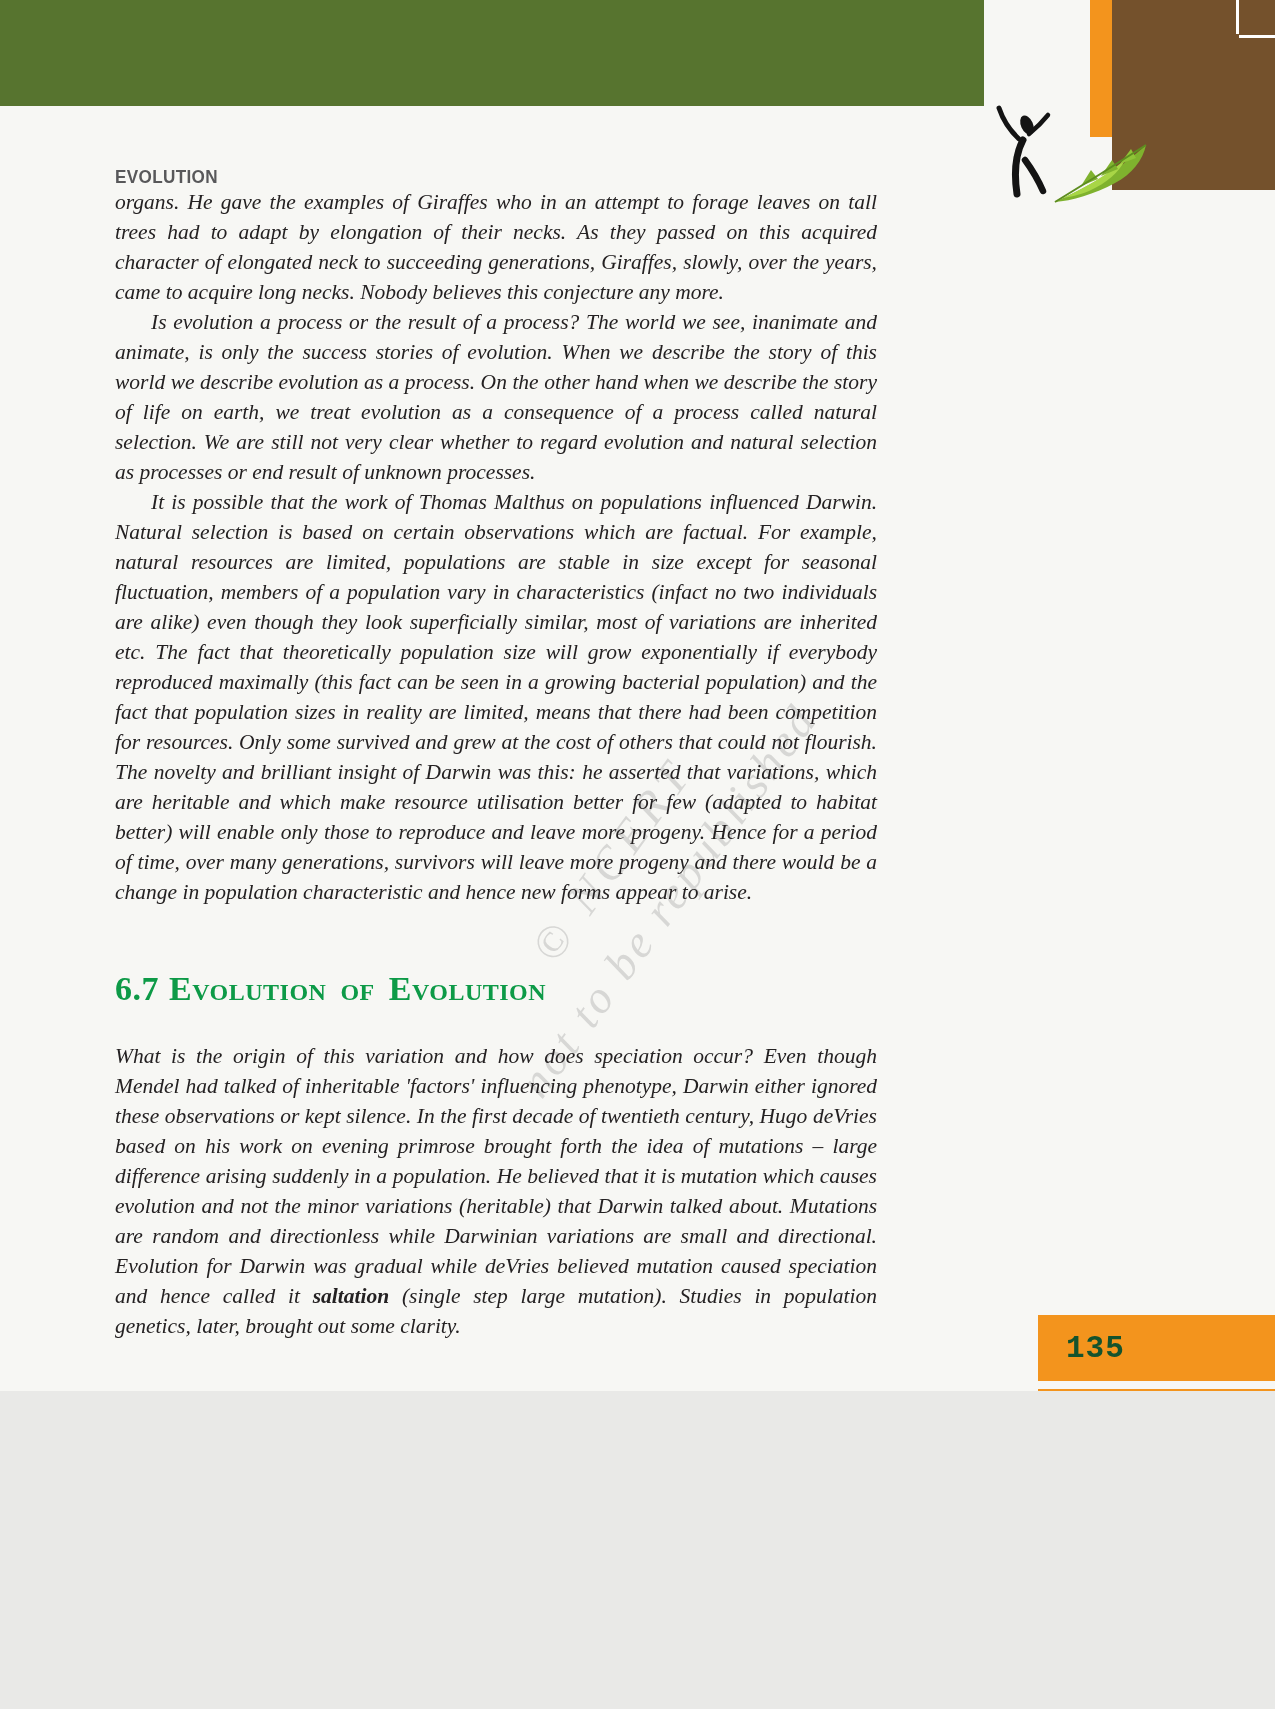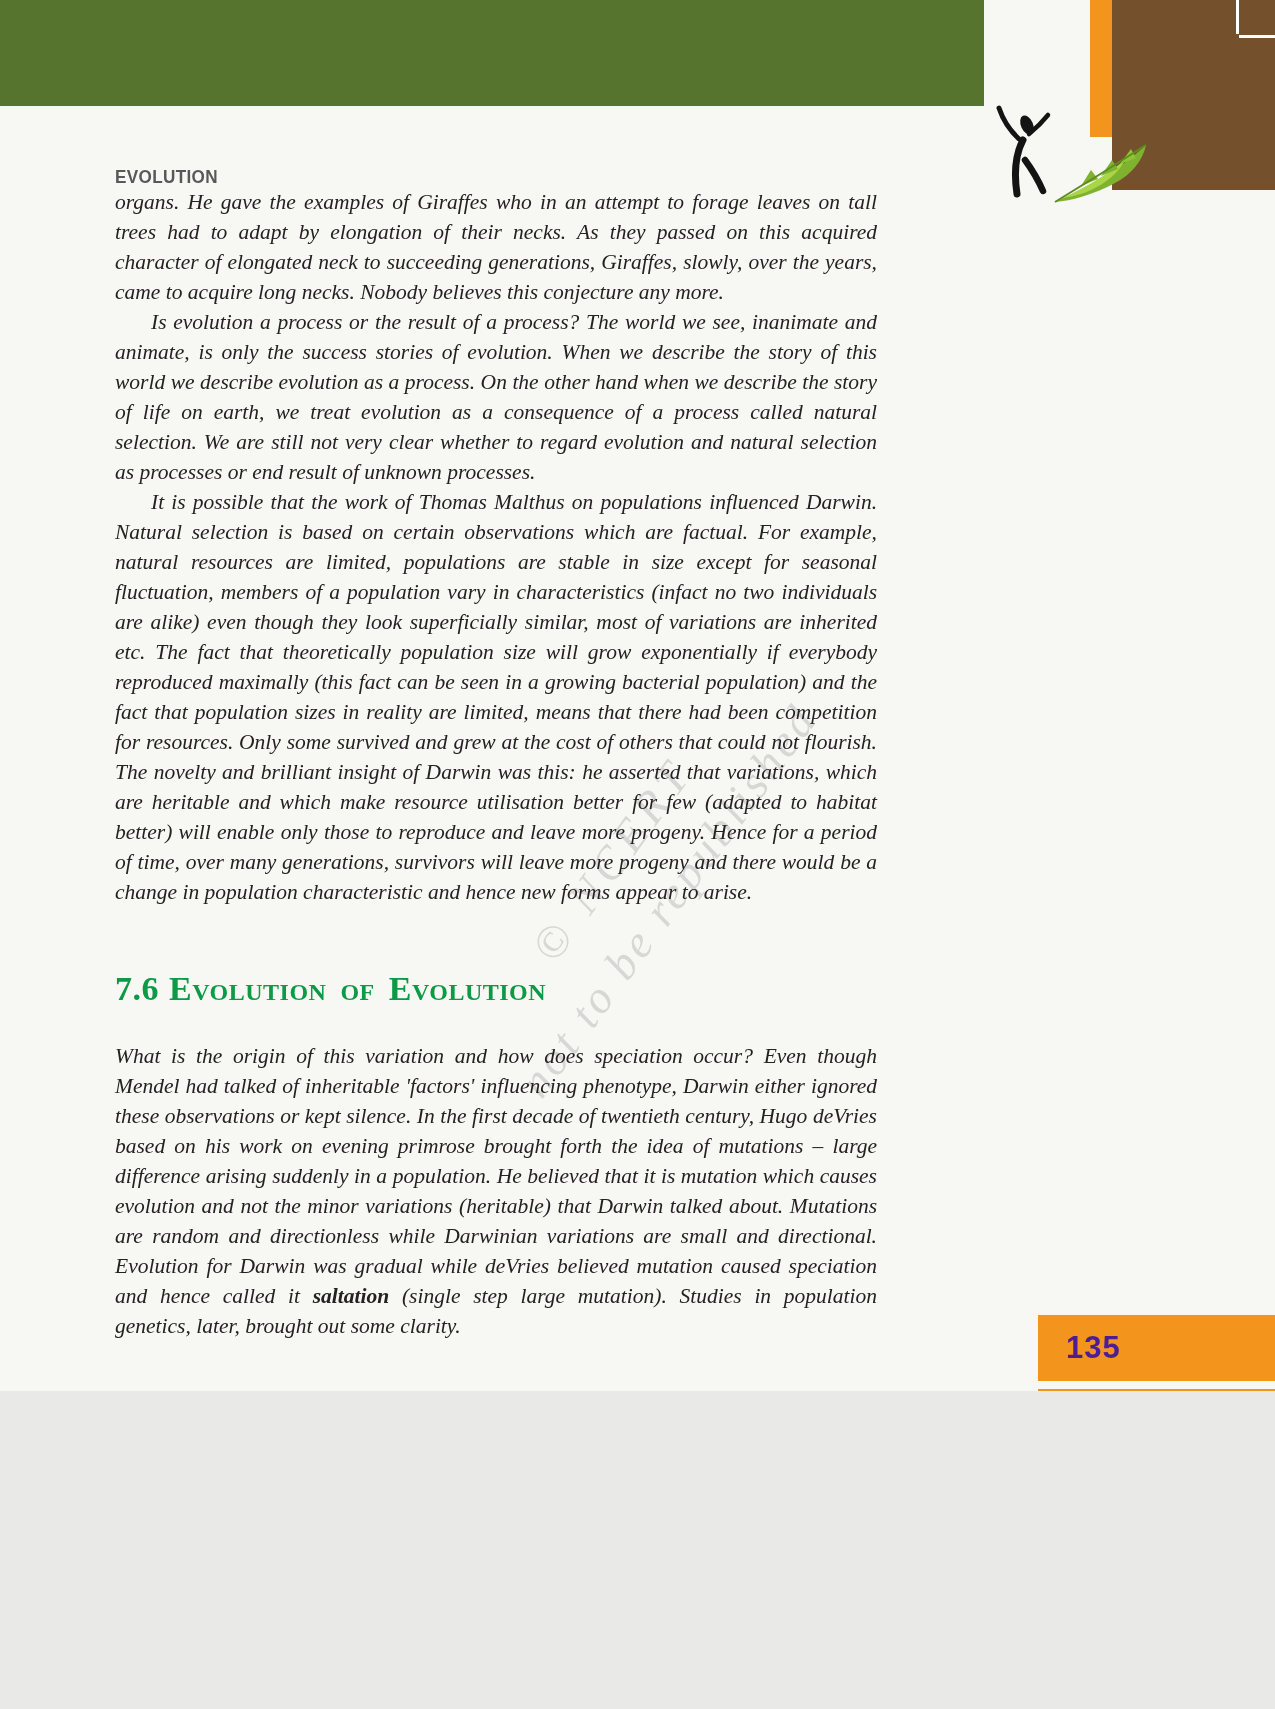--- a/index.html
+++ b/index.html
@@ -71,22 +71,22 @@
     text-align:left;
   }
   .section-heading .sc{font-variant:small-caps;margin-left:10px;}
   
   .pagenum-box{
     position:absolute;left:1038px;top:1315px;width:237px;height:66px;
     background:#f3941d;display:flex;align-items:center;
     box-sizing:border-box;padding-left:28px;z-index:4;
   }
   .pagenum-box .num{
-    font-family:Liberation Sans, sans-serif;
-    font-size:31px;font-weight:700;color:#4c1d95;letter-spacing:1px;
+    font-family:Liberation Mono, monospace;
+    font-size:31px;font-weight:700;color:#14532d;letter-spacing:1px;
   }
   .pagenum-bar{
     position:absolute;left:1038px;top:1389px;width:237px;height:11px;
     background:#f3941d;z-index:4;
   }
   
   .footer{
     position:absolute;left:0;top:1648px;width:1275px;
     text-align:center;
     font-family:"Liberation Sans", sans-serif;
@@ -128,21 +128,21 @@
     <span class="wm1">© NCERT</span>
     <span class="wm2">not to be republished</span>
   </div>
 
   <div class="textcol">
     <p>organs. He gave the examples of Giraffes who in an attempt to forage leaves on tall trees had to adapt by elongation of their necks. As they passed on this acquired character of elongated neck to succeeding generations, Giraffes, slowly, over the years, came to acquire long necks. Nobody believes this conjecture any more.</p>
     <p class="indent">Is evolution a process or the result of a process?  The world we see, inanimate and animate, is only the success stories of evolution. When we describe the story of this world we describe evolution as a process. On the other hand when we describe the story of life on earth, we treat evolution as a consequence of a process called natural selection. We are still not very clear whether to regard evolution and natural selection as processes or end result of unknown processes.</p>
     <p class="indent">It is possible that the work of Thomas Malthus on populations influenced Darwin. Natural selection is based on certain observations which are factual. For example, natural resources are limited, populations are stable in size except for seasonal fluctuation, members of a population vary in characteristics (infact no two individuals are alike) even though they look superficially similar, most of variations are inherited etc. The fact that theoretically population size will grow exponentially if everybody reproduced maximally (this fact can be seen in a growing bacterial population) and the fact that population sizes in reality are limited, means that there had been competition for resources. Only some survived and grew at the cost of others that could not flourish. The novelty and brilliant insight of Darwin was this: he asserted that variations, which are heritable and which make resource utilisation better for few (adapted to habitat better) will enable only those to reproduce and leave more progeny. Hence for a period of time, over many generations, survivors will leave more progeny and there would be a change in population characteristic and hence new forms appear to arise.</p>
 
     <h2 class="section-heading">
-      <span>7.6</span><span class="sc">Evolution of Evolution</span>
+      <span>6.7</span><span class="sc">Evolution of Evolution</span>
     </h2>
 
     <p>
       <span>What is the origin of this variation and how does speciation occur? Even though Mendel had talked of inheritable 'factors' influencing phenotype, Darwin either ignored these observations or kept silence. In the first decade of twentieth century, Hugo deVries based on his work on evening primrose brought forth the idea of mutations – large difference arising suddenly in a population. He believed that it is mutation which causes evolution and not the minor variations (heritable) that Darwin talked about. Mutations are random and directionless while Darwinian variations are small and directional. Evolution for Darwin was gradual while deVries believed mutation caused speciation and hence called it </span><span class="bold">saltation</span><span> (single step large mutation). Studies in population genetics, later, brought out some clarity.</span>
     </p>
   </div>
 
   <div class="pagenum-box">
     <span class="num">135</span>
   </div>

